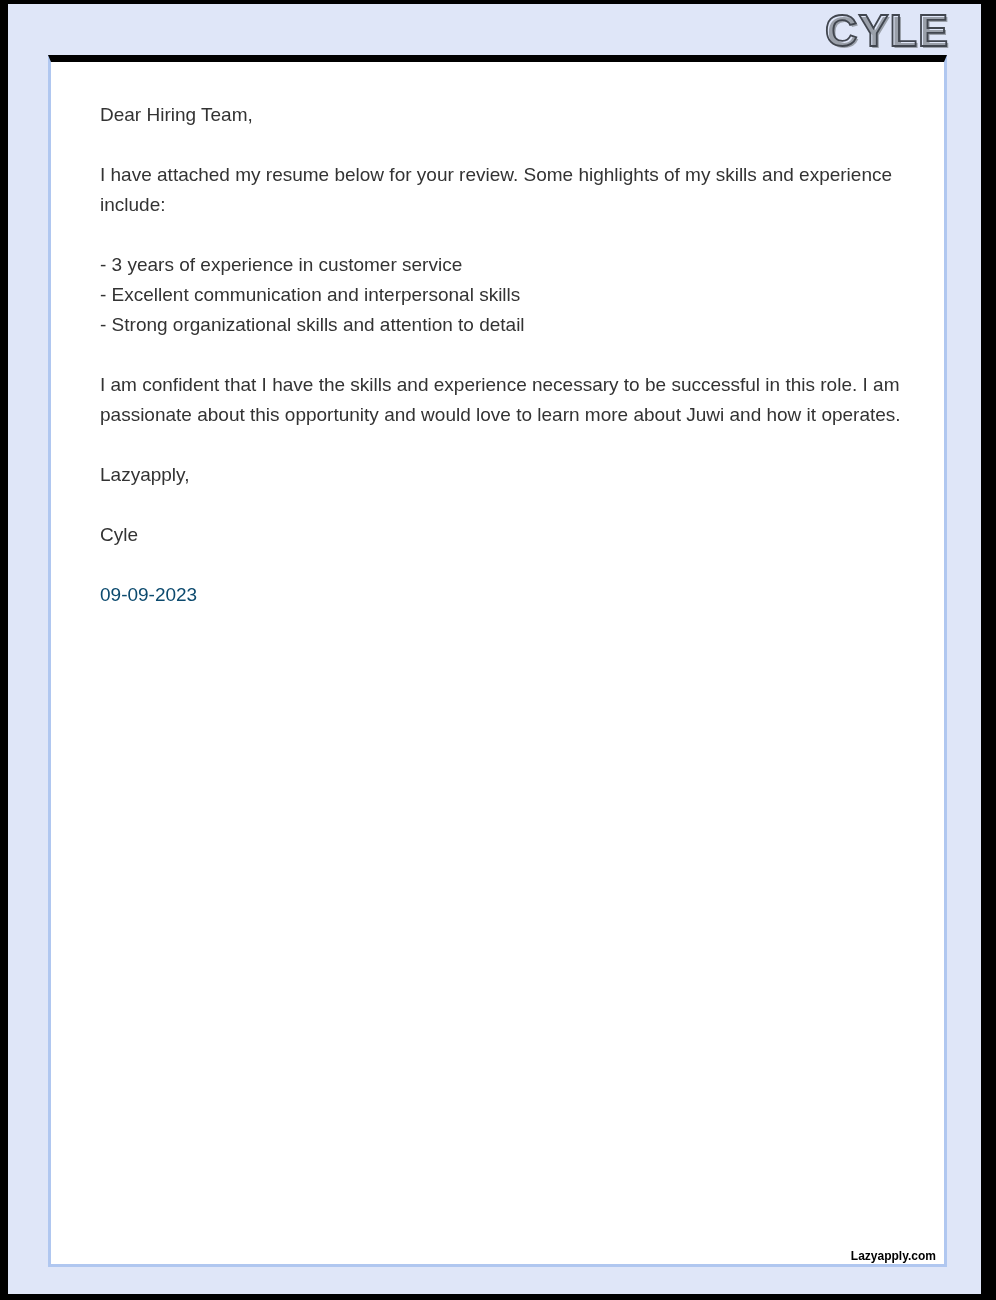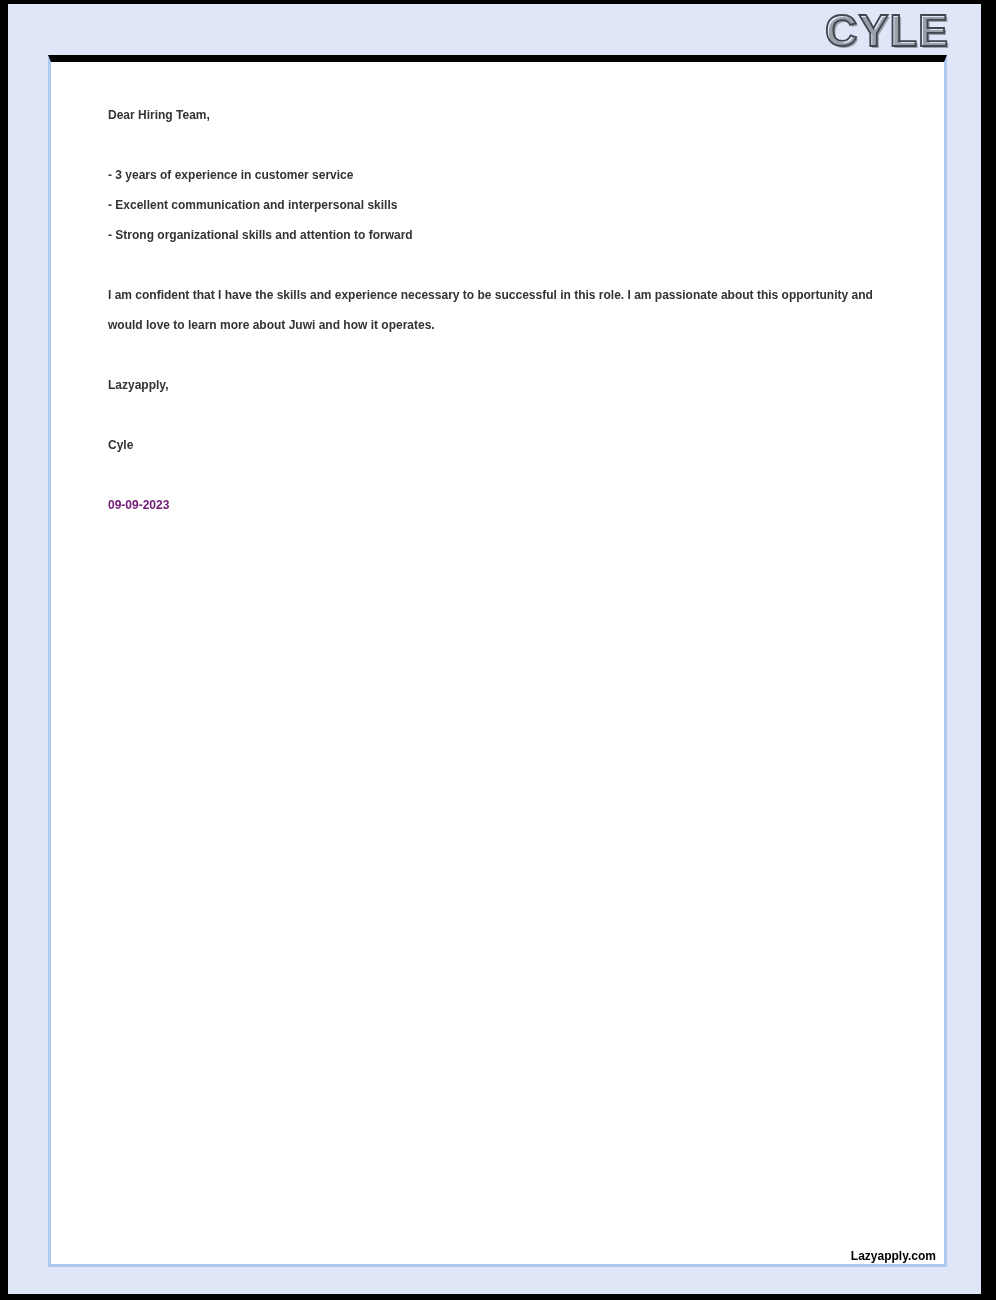--- a/index.html
+++ b/index.html
@@ -38,37 +38,37 @@
     top: 51px;
     width: 899px;
     height: 1212px;
     box-sizing: border-box;
     background: #ffffff;
     border: 3px solid #b0c7f0;
     border-top: 7px solid #000000;
   }
   .content {
     position: absolute;
-    left: 8px;
+    left: 0;
     top: 0;
     right: 0;
     padding: 38px 42px 0 49px;
-    font-size: 12px;
+    font-size: 19px;
     line-height: 30px;
     color: #333333;
-    font-weight: 700;
+    font-weight: 400;
   }
   .content p {
     margin: 0 0 30px 0;
   }
   .bullets {
     margin: 0 0 30px 0;
   }
   .date {
-    color: #701a75;
+    color: #0c4a6e;
     margin-top: 8px;
   }
   .footer-brand {
     position: absolute;
     right: 8px;
     bottom: 1px;
     font-size: 12px;
     color: #000000;
     font-weight: bold;
   }
@@ -80,25 +80,26 @@
 
   <div class="logo">CYLE</div>
 
   <div class="doc">
 
     <div class="content">
 
       <p>Dear Hiring Team,</p>
 
 
+      <p>I have attached my resume below for your review. Some highlights of my skills and experience include:</p>
 
       <div class="bullets">
         <div>- 3 years of experience in customer service</div>
         <div>- Excellent communication and interpersonal skills</div>
-        <div>- Strong organizational skills and attention to forward</div>
+        <div>- Strong organizational skills and attention to detail</div>
       </div>
 
       <p>I am confident that I have the skills and experience necessary to be successful in this role. I am passionate about this opportunity and would love to learn more about Juwi and how it operates.</p>
 
 
       <p>Lazyapply,</p>
 
       <p>Cyle</p>
 
       <p class="date">09-09-2023</p>

